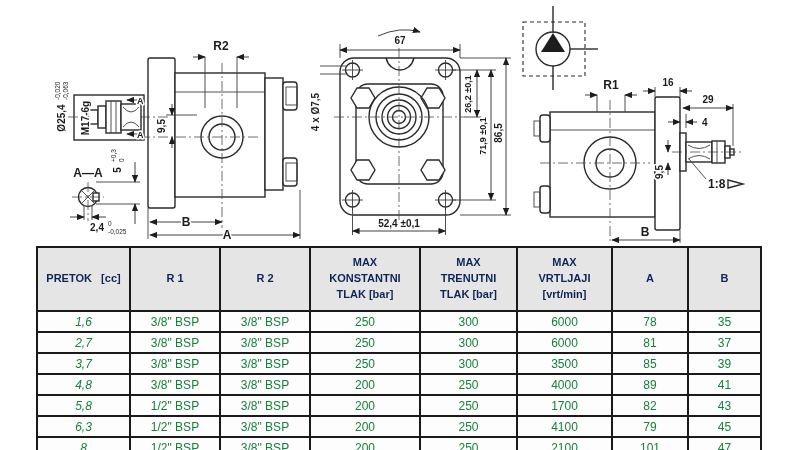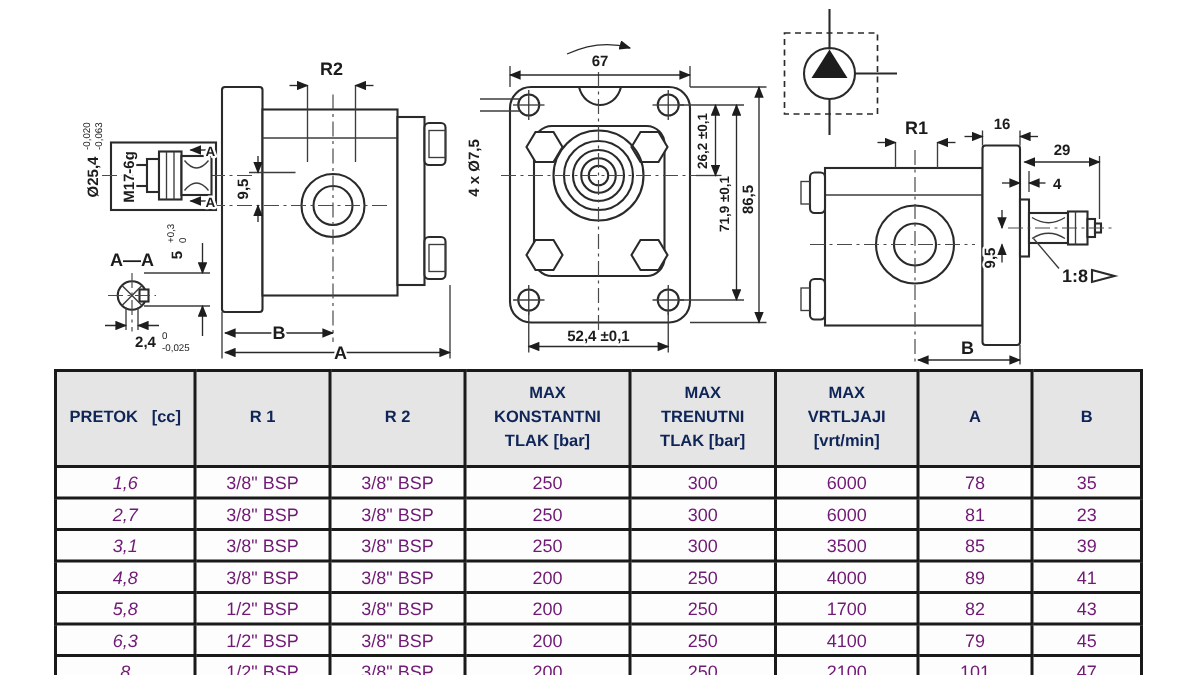--- a/index.html
+++ b/index.html
@@ -19,21 +19,21 @@
   .big{font-size:12px;font-weight:bold;}
   .tol{font-size:6.5px;font-weight:normal;stroke-width:2px;}
   .sm{font-size:9px;font-weight:bold;}
   
   .spec-table{position:absolute;left:36px;top:246px;width:724px;
               border-collapse:collapse;table-layout:fixed;
               border:2px solid #141414;}
   .spec-table th,.spec-table td{border:2px solid #1a1a1a;text-align:center;vertical-align:middle;padding:0;}
   .spec-table th{background:#e5e5e5;color:#0f2557;font-size:11px;font-weight:bold;
                  height:62px;white-space:pre-wrap;line-height:1.45;}
-  .spec-table td{height:19px;font-size:12px;color:#701a75;background:#fdfdfd;line-height:1;}
+  .spec-table td{height:19px;font-size:12px;color:#15803d;background:#fdfdfd;line-height:1;}
   .spec-table td.flow{font-style:italic;}
 </style>
 </head>
 <body>
 
 <div class="page">
 
   <svg width="800" height="245" viewBox="0 0 800 245">
     <defs>
       <marker id="ah" viewBox="0 0 10 8" refX="9" refY="4" markerWidth="9" markerHeight="7" orient="auto-start-reverse">
@@ -316,24 +316,24 @@
         <td>35</td>
       </tr>
       <tr>
         <td class="flow">2,7</td>
         <td>3/8" BSP</td>
         <td>3/8" BSP</td>
         <td>250</td>
         <td>300</td>
         <td>6000</td>
         <td>81</td>
-        <td>23</td>
-      </tr>
-      <tr>
-        <td class="flow">3,1</td>
+        <td>37</td>
+      </tr>
+      <tr>
+        <td class="flow">3,7</td>
         <td>3/8" BSP</td>
         <td>3/8" BSP</td>
         <td>250</td>
         <td>300</td>
         <td>3500</td>
         <td>85</td>
         <td>39</td>
       </tr>
       <tr>
         <td class="flow">4,8</td>

